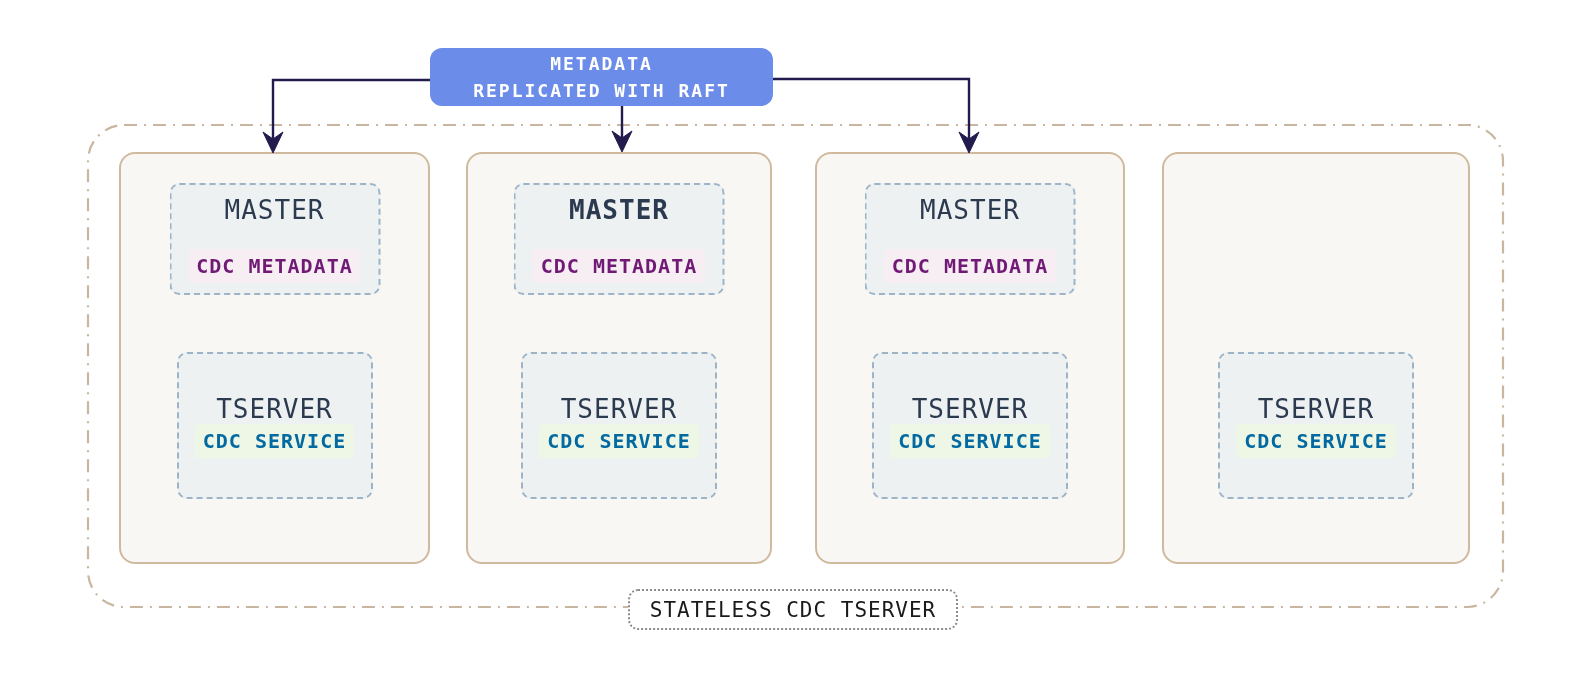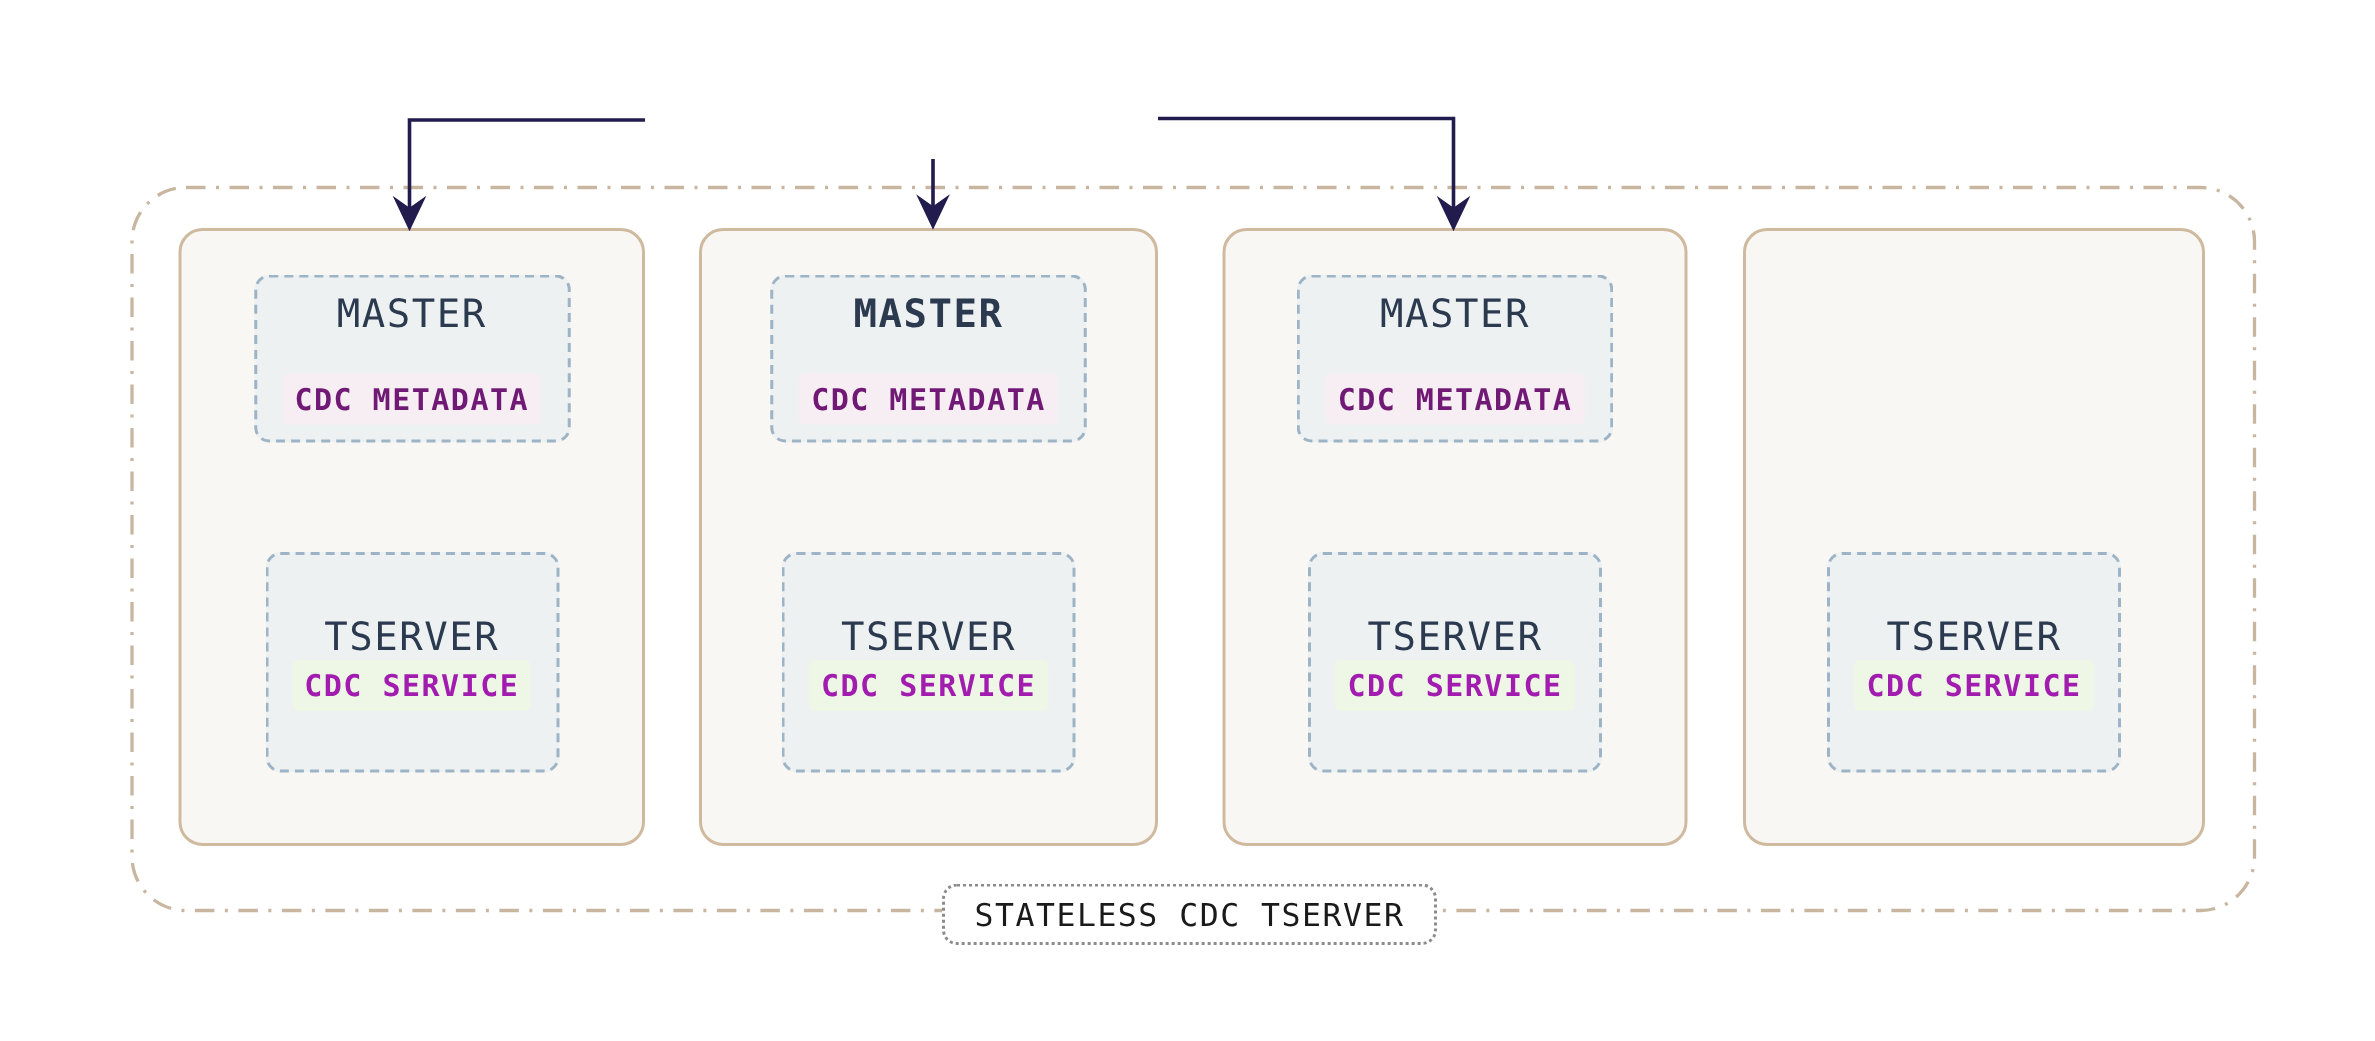--- a/index.html
+++ b/index.html
@@ -32,32 +32,32 @@
   .node-3{left:815px;width:310px;}
   .node-4{left:1162px;width:308px;}
 
   .inner{
     position:absolute;left:50%;transform:translateX(-50%);
     background:#edf1f2;border:2px dashed #9db4c7;border-radius:10px;
     box-sizing:border-box;
     display:flex;flex-direction:column;align-items:center;justify-content:center;
   }
   .master-box{top:29px;width:211px;height:112px;gap:24px;}
-  .tserver-box{top:214px;width:196px;height:147px;}
+  .tserver-box{top:198px;width:196px;height:147px;}
 
   .box-title{
     color:#2c3a50;font-size:26px;font-weight:400;letter-spacing:1px;white-space:nowrap;
   }
   .leader .box-title{font-weight:bold;}
   .chip{
     font-size:20px;font-weight:bold;letter-spacing:1px;white-space:nowrap;
     padding:5px 8px;border-radius:4px;line-height:24px;
   }
   .chip-metadata{color:#701a75;background:#f7eef4;}
-  .chip-service{color:#a21caf;background:#eef7e6;}
+  .chip-service{color:#0369a1;background:#eef7e6;}
 
   
   .cluster-label{
     position:absolute;left:628px;top:589px;width:330px;height:41px;
     background:#ffffff;border:2px dotted #8c8c8c;border-radius:10px;
     box-sizing:border-box;z-index:3;
     display:flex;align-items:center;justify-content:center;
     color:#1a1a1a;font-size:21px;letter-spacing:1px;white-space:nowrap;
   }
 </style>
@@ -73,20 +73,24 @@
     <path d="M 430 80 L 273 80 L 273 146" fill="none" stroke="#221b4e" stroke-width="2.4"></path>
     <path d="M 263 132 L 273 153 L 283 132 L 273 139 Z" fill="#221b4e" stroke="#221b4e" stroke-width="1"></path>
 
     <path d="M 622 106 L 622 145" fill="none" stroke="#221b4e" stroke-width="2.4"></path>
     <path d="M 612 131 L 622 152 L 632 131 L 622 138 Z" fill="#221b4e" stroke="#221b4e" stroke-width="1"></path>
 
     <path d="M 772 79 L 969 79 L 969 146" fill="none" stroke="#221b4e" stroke-width="2.4"></path>
     <path d="M 959 132 L 969 153 L 979 132 L 969 139 Z" fill="#221b4e" stroke="#221b4e" stroke-width="1"></path>
   </svg>
 
+  <div class="raft-box">
+    <div>METADATA</div>
+    <div>REPLICATED WITH RAFT</div>
+  </div>
 
   <div class="node node-1">
     <div class="inner master-box">
       <div class="box-title">MASTER</div>
       <div class="chip chip-metadata">CDC METADATA</div>
     </div>
     <div class="inner tserver-box">
       <div class="box-title">TSERVER</div>
       <div class="chip chip-service">CDC SERVICE</div>
     </div>

